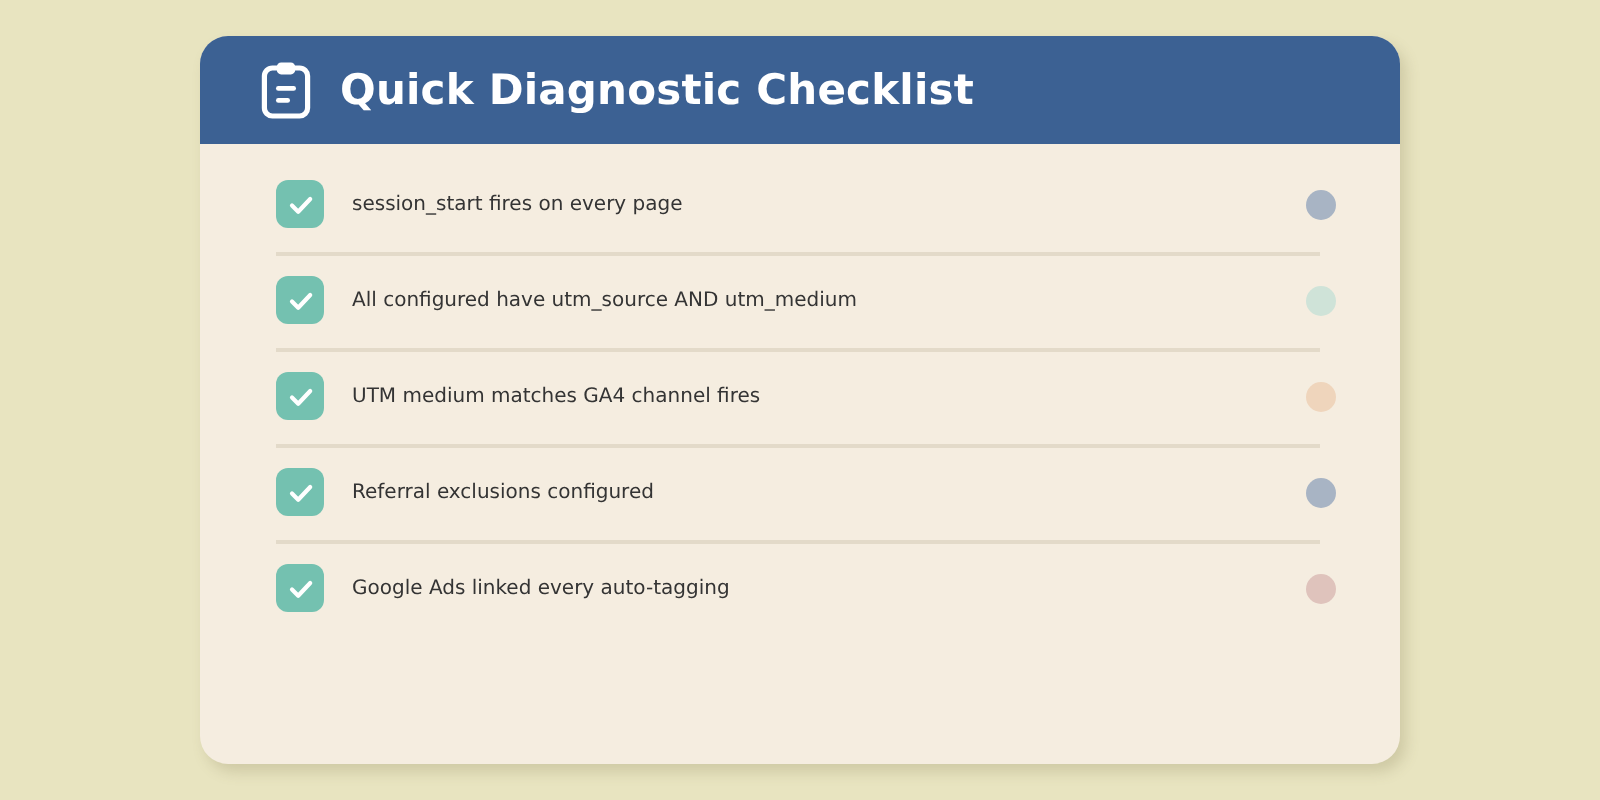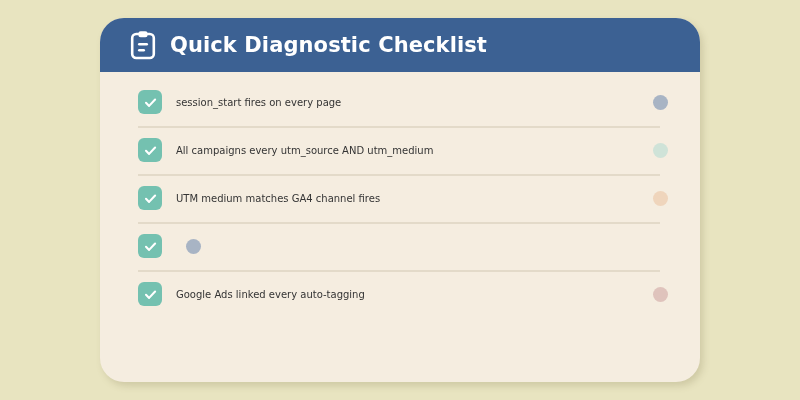--- a/index.html
+++ b/index.html
@@ -19,21 +19,21 @@
     width: 800px;
     height: 400px;
   }
 
   .card {
     position: absolute;
     left: 100px;
     top: 18px;
     width: 600px;
     height: 364px;
-    border-radius: 24px;
+    border-radius: 14px;
     background: #f5ede0;
     box-shadow: 3px 4px 7px rgba(120, 110, 70, 0.22);
     overflow: hidden;
     display: flex;
     flex-direction: column;
   }
 
   .card-header {
     height: 54px;
     flex: 0 0 54px;
@@ -143,40 +143,41 @@
         <span class="check-label">session_start fires on every page</span>
         <span class="status-dot" style="background:#a8b4c4"></span>
       </div>
 
       <div class="check-row">
         <span class="checkbox">
           <svg width="15" height="15" viewBox="0 0 15 15" aria-hidden="true">
             <path d="M3 7.8 L6.1 10.9 L12.1 4.5" fill="none" stroke="#ffffff" stroke-width="2.1" stroke-linecap="round" stroke-linejoin="round"></path>
           </svg>
         </span>
-        <span class="check-label">All campaigns every utm_source AND utm_medium</span>
+        <span class="check-label">All configured have utm_source AND utm_medium</span>
         <span class="status-dot" style="background:#cfe3d8"></span>
       </div>
 
       <div class="check-row">
         <span class="checkbox">
           <svg width="15" height="15" viewBox="0 0 15 15" aria-hidden="true">
             <path d="M3 7.8 L6.1 10.9 L12.1 4.5" fill="none" stroke="#ffffff" stroke-width="2.1" stroke-linecap="round" stroke-linejoin="round"></path>
           </svg>
         </span>
         <span class="check-label">UTM medium matches GA4 channel fires</span>
         <span class="status-dot" style="background:#efd5bc"></span>
       </div>
 
       <div class="check-row">
         <span class="checkbox">
           <svg width="15" height="15" viewBox="0 0 15 15" aria-hidden="true">
             <path d="M3 7.8 L6.1 10.9 L12.1 4.5" fill="none" stroke="#ffffff" stroke-width="2.1" stroke-linecap="round" stroke-linejoin="round"></path>
           </svg>
         </span>
+        <span class="check-label">Referral exclusions configured</span>
         <span class="status-dot" style="background:#a8b4c4"></span>
       </div>
 
 
       <div class="check-row">
         <span class="checkbox">
           <svg width="15" height="15" viewBox="0 0 15 15" aria-hidden="true">
             <path d="M3 7.8 L6.1 10.9 L12.1 4.5" fill="none" stroke="#ffffff" stroke-width="2.1" stroke-linecap="round" stroke-linejoin="round"></path>
           </svg>
         </span>

